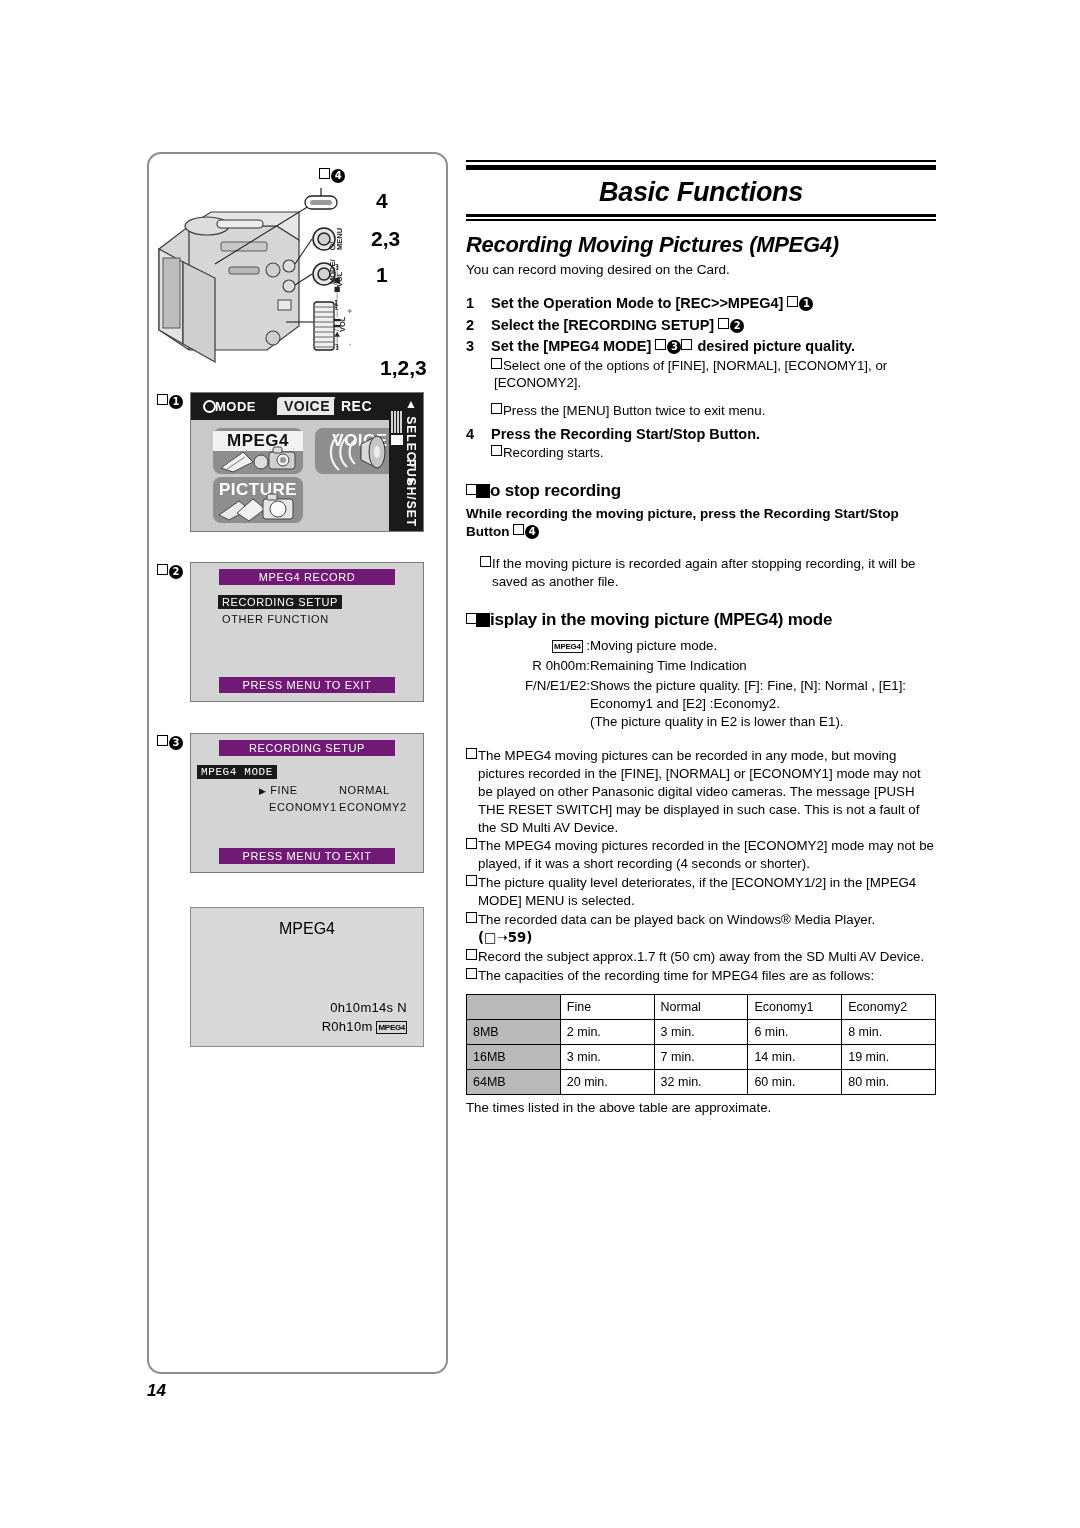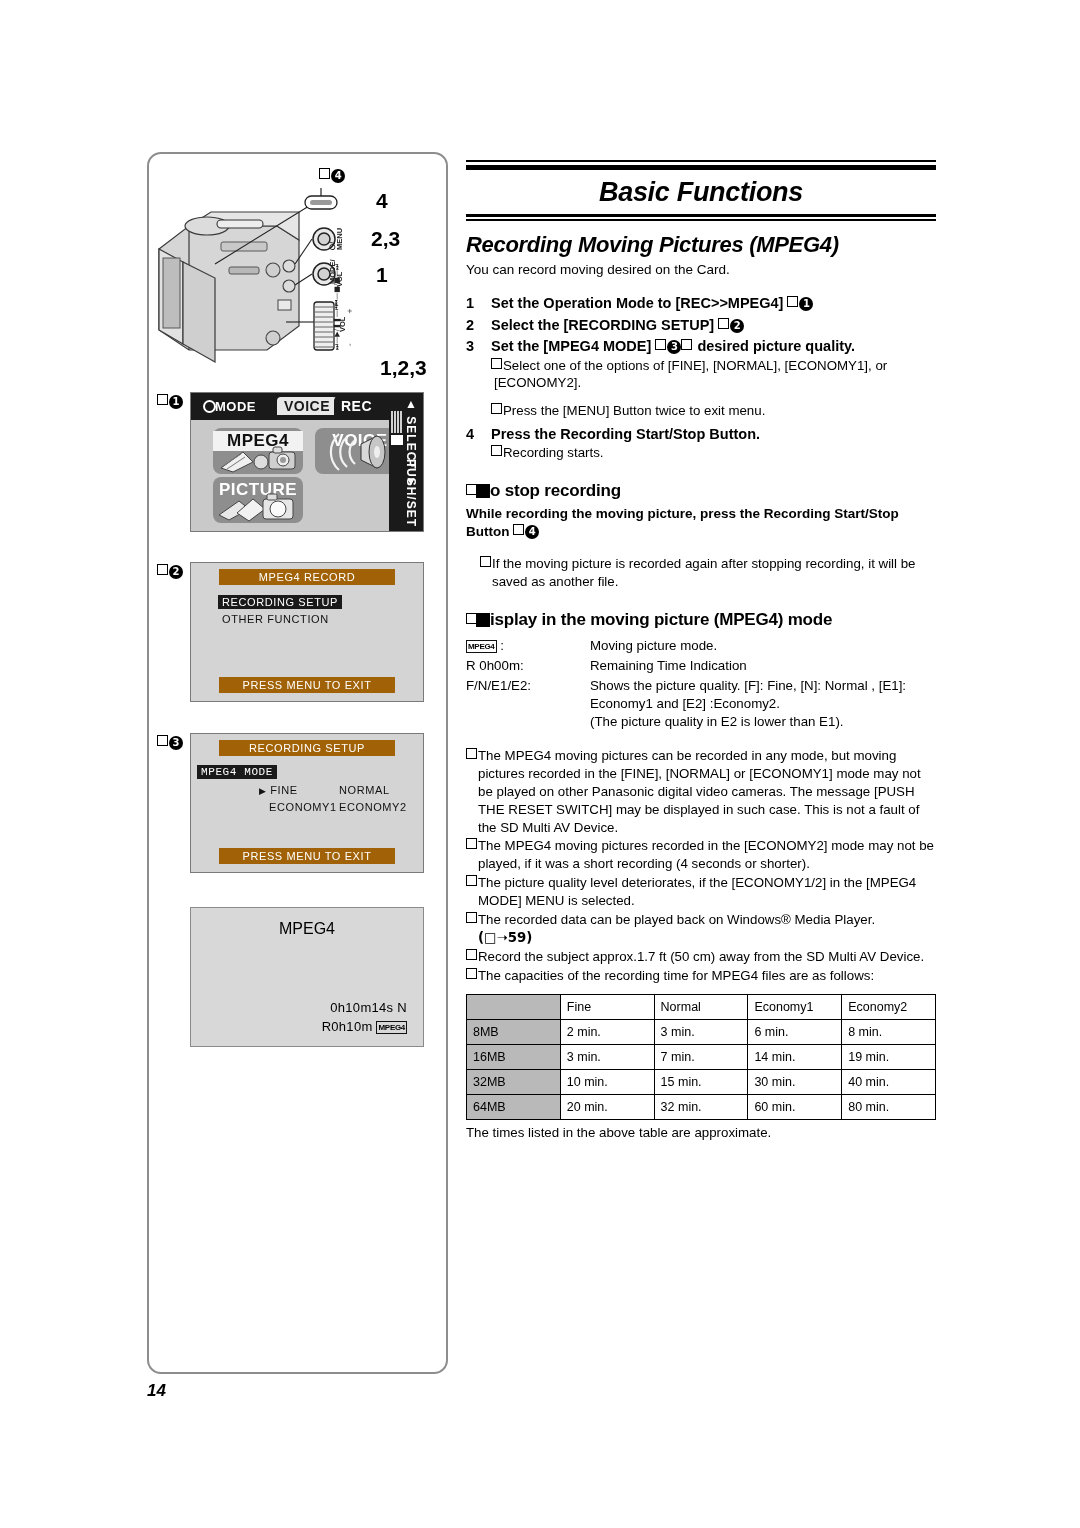--- a/index.html
+++ b/index.html
@@ -28,21 +28,21 @@
     background:#000;color:#fff;font-size:10px;font-weight:bold;
     text-align:center;line-height:14px;vertical-align:1px;
     font-family:"DejaVu Sans", sans-serif;
   }
   .ref{white-space:nowrap;font-size:13px;}
   .stepnums{position:absolute;font-weight:bold;font-size:21px;}
 
   
   .screen{position:absolute;background:#d4d4d4;border:1px solid #7a7a7a;}
   .scr-bar{
-    position:absolute;background:#a16207;color:#fff;text-align:center;
+    position:absolute;background:#701a75;color:#fff;text-align:center;
     font-size:11px;letter-spacing:.6px;line-height:16px;
   }
   .scr-item{position:absolute;font-size:11px;letter-spacing:.6px;color:#111;white-space:nowrap;}
   .scr-item.hl{background:#1a1a1a;color:#fff;padding:1px 4px;}
   .sidecol{
     position:absolute;right:0;top:0;bottom:0;width:34px;background:#1a1a1a;color:#fff;
   }
   .vert-text{
     position:absolute;writing-mode:vertical-rl;text-orientation:mixed;
     font-size:12px;font-weight:bold;letter-spacing:1px;
@@ -113,21 +113,21 @@
   h3.sub{
     font-size:17px;font-weight:bold;margin:19px 0 4px 0;letter-spacing:-.2px;
   }
   .blk{width:14px;height:14px;background:#000;display:inline-block;vertical-align:-2px;margin-left:-2px;}
   .boldpara{font-size:13.5px;font-weight:bold;line-height:1.35;margin:0 0 2px 0;}
   .para{font-size:13.3px;line-height:1.34;margin:14px;}
   .hang{padding-left:12px;text-indent:-12px;}
 
   table.deflist{border-collapse:collapse;font-size:13.3px;margin-top:7px;}
   table.deflist td{vertical-align:top;padding:0 0 2px 0;line-height:1.35;}
-  table.deflist td.k{width:124px;white-space:nowrap;}
+  table.deflist td.k{width:124px;white-space:nowrap;text-align:right;}
 
   ul.bullets{list-style:none;margin:14px 0 0 0;padding:0;}
   ul.bullets li{
     font-size:13.3px;line-height:1.35;padding-left:12px;text-indent:-12px;margin-bottom:1px;
   }
   .pageref{font-weight:bold;padding-left:12px;}
 
   table.cap{
     border-collapse:collapse;margin-top:9px;width:470px;
     font-size:12.5px;table-layout:fixed;
@@ -445,27 +445,20 @@
         <td>8 min.</td>
       </tr>
       <tr>
         <td class="rowhead">16MB</td>
         <td>3 min.</td>
         <td>7 min.</td>
         <td>14 min.</td>
         <td>19 min.</td>
       </tr>
       <tr>
-        <td class="rowhead">32MB</td>
-        <td>10 min.</td>
-        <td>15 min.</td>
-        <td>30 min.</td>
-        <td>40 min.</td>
-      </tr>
-      <tr>
         <td class="rowhead">64MB</td>
         <td>20 min.</td>
         <td>32 min.</td>
         <td>60 min.</td>
         <td>80 min.</td>
       </tr>
     </tbody>
       </table>
     <div class="tablenote">The times listed in the above table are approximate.</div>
 

